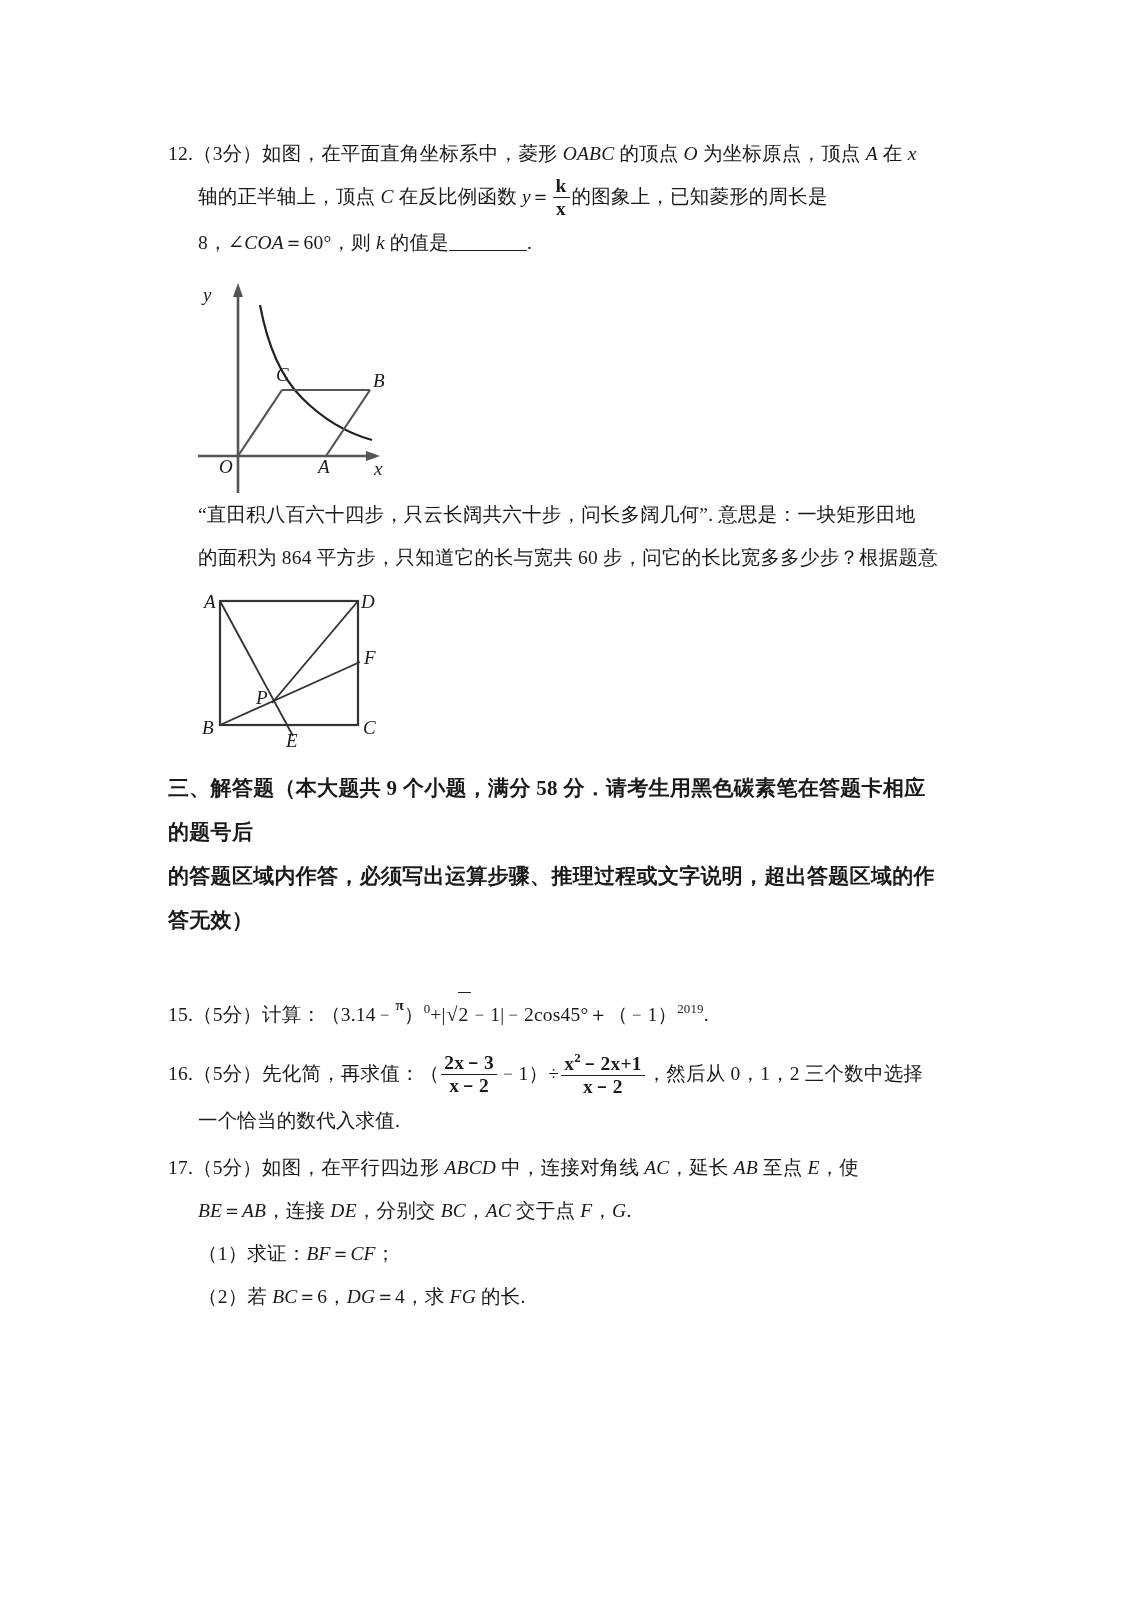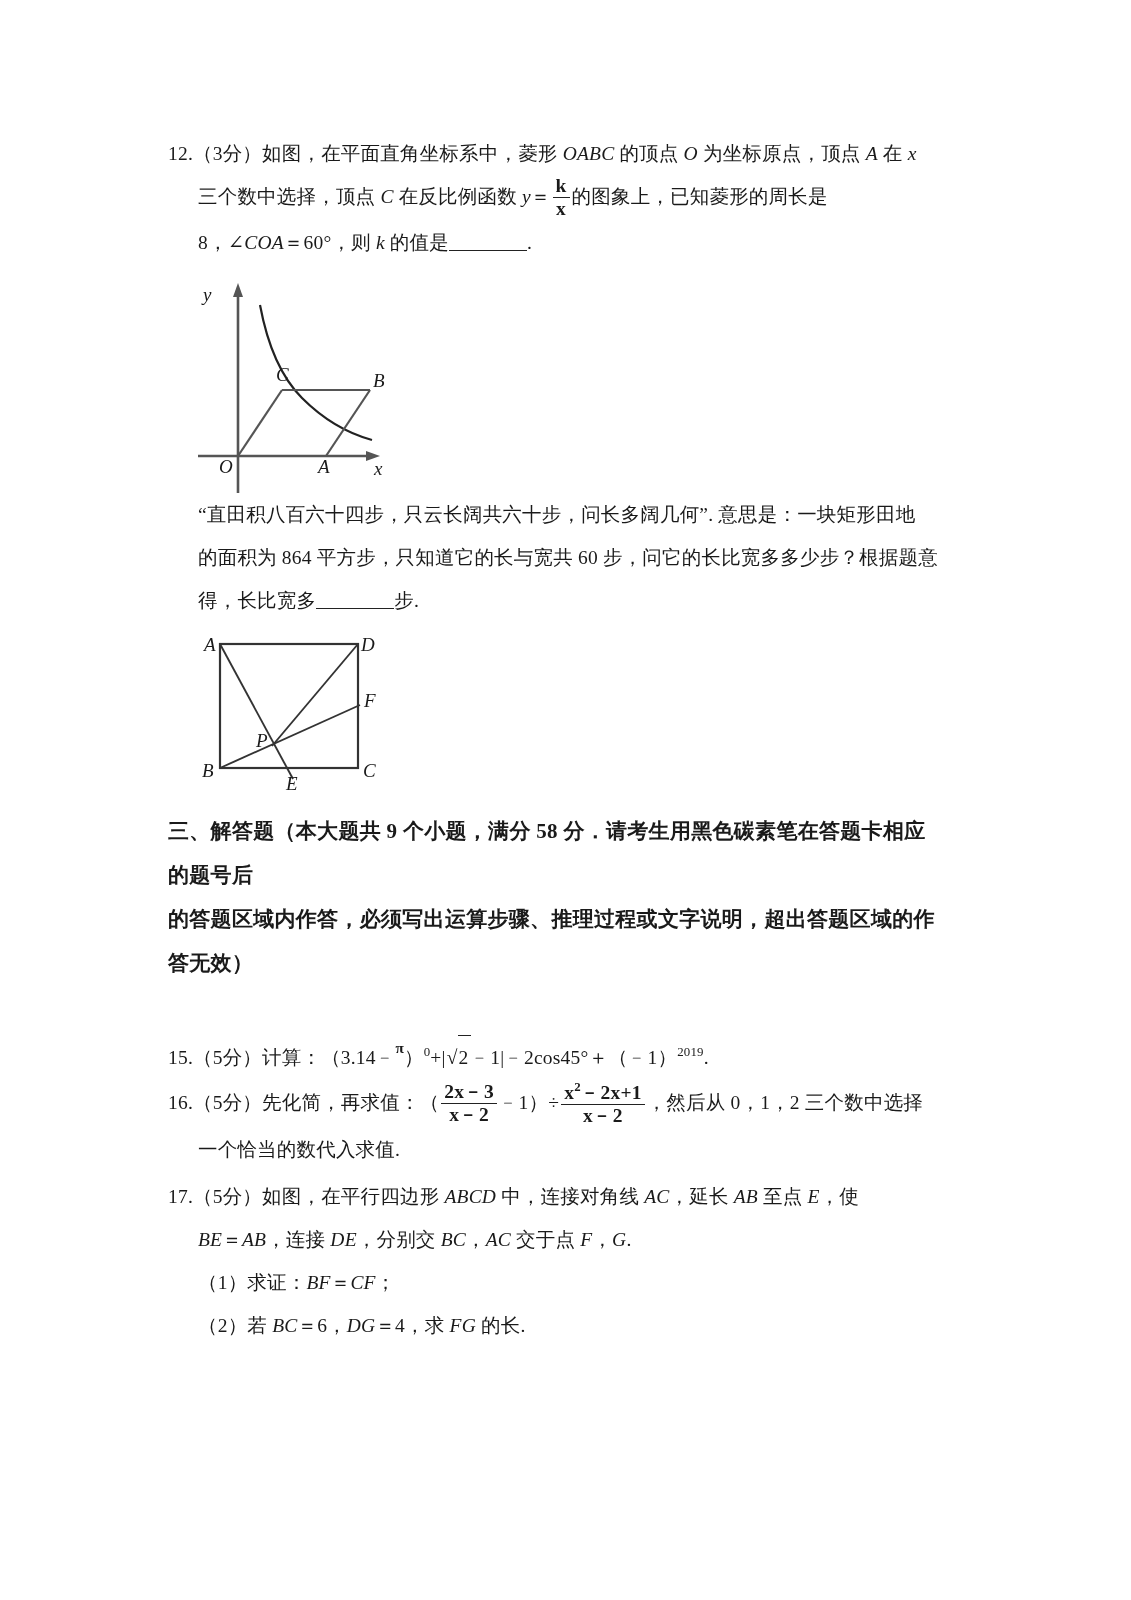--- a/index.html
+++ b/index.html
@@ -83,21 +83,21 @@
 </head>
 <body>
 
 <div class="page">
   <div class="content">
 
     <div class="q">
       <span>12.</span><span>（3分）</span><span>如图，在平面直角坐标系中，菱形 </span><span class="it">OABC</span><span> 的顶点 </span><span class="it">O</span><span> 为坐标原点，顶点 </span><span class="it">A</span><span> 在 </span><span class="it">x</span>
     </div>
     <div class="q indent">
-      <span>三个数中选择，顶点 </span><span class="it">C</span><span> 在反比例函数 </span><span class="it">y</span><span>＝</span><span class="frac bold-m"><span class="num">k</span><span class="den">x</span></span><span>的图象上，已知菱形的周长是</span>
+      <span>轴的正半轴上，顶点 </span><span class="it">C</span><span> 在反比例函数 </span><span class="it">y</span><span>＝</span><span class="frac bold-m"><span class="num">k</span><span class="den">x</span></span><span>的图象上，已知菱形的周长是</span>
     </div>
     <div class="q indent">
       <span>8，∠</span><span class="it">COA</span><span>＝60°，则 </span><span class="it">k</span><span> 的值是</span><span class="blank"></span><span>.</span>
     </div>
 
     <div class="fig" style="margin-left:22px; margin-top:14px; width:240px; height:215px;">
       <svg width="240" height="215" viewBox="0 0 240 215">
 
         <line x1="48" y1="215" x2="48" y2="16" stroke="#555" stroke-width="2.6"></line>
         <polygon points="48,5 43,19 53,19" fill="#555"></polygon>
@@ -119,23 +119,20 @@
       <span class="lbl" style="left:183px; top:92px;">B</span>
       <span class="lbl" style="left:86px; top:86px;">C</span>
     </div>
 
     <div class="q indent">
       <span>“直田积八百六十四步，只云长阔共六十步，问长多阔几何”. 意思是：一块矩形田地</span>
     </div>
     <div class="q indent">
       <span>的面积为 864 平方步，只知道它的长与宽共 60 步，问它的长比宽多多少步？根据题意</span>
     </div>
-    <div class="q indent">
-      <span>得，长比宽多</span><span class="blank"></span><span>步.</span>
-    </div>
 
 
     <div class="fig" style="margin-left:30px; margin-top:6px; width:200px; height:165px;">
       <svg width="200" height="165" viewBox="0 0 200 165">
 
         <rect x="22" y="16" width="138" height="124" fill="none" stroke="#333" stroke-width="2.2"></rect>
 
         <line x1="22" y1="16" x2="95" y2="151" stroke="#333" stroke-width="1.9"></line>
 
         <line x1="22" y1="140" x2="162" y2="77" stroke="#333" stroke-width="1.9"></line>
@@ -151,21 +148,21 @@
       <span class="lbl" style="left:58px; top:102px;">P</span>
     </div>
 
     <div class="sect" style="margin-top:16px;">三、解答题（本大题共 9 个小题，满分 58 分．请考生用黑色碳素笔在答题卡相应的题号后</div>
     <div class="sect">的答题区域内作答，必须写出运算步骤、推理过程或文字说明，超出答题区域的作答无效）</div>
 
     <div class="q" style="margin-top:44px;">
       <span>15.</span><span>（5分）</span><span>计算：（3.14﹣</span><sup class="pi">π</sup><span>）</span><sup class="small">0</sup><span>+|</span><span class="sqrt">√<span class="bar">2</span></span><span>﹣1|﹣2cos45°＋（﹣1）</span><sup class="small">2019</sup><span>.</span>
     </div>
 
-    <div class="q" style="margin-top:2px;">
+    <div class="q" style="margin-top:16px;">
       <span>16.</span><span>（5分）</span><span>先化简，再求值：（</span><span class="frac bold-m"><span class="num">2x﹣3</span><span class="den">x﹣2</span></span><span>﹣1）÷</span><span class="frac bold-m"><span class="num"><span>x</span><sup class="small">2</sup><span>﹣2x+1</span></span><span class="den">x﹣2</span></span><span>，然后从 0，1，2 三个数中选择</span>
     </div>
     <div class="q indent">一个恰当的数代入求值.</div>
 
     <div class="q" style="margin-top:4px;">
       <span>17.</span><span>（5分）</span><span>如图，在平行四边形 </span><span class="it">ABCD</span><span> 中，连接对角线 </span><span class="it">AC</span><span>，延长 </span><span class="it">AB</span><span> 至点 </span><span class="it">E</span><span>，使</span>
     </div>
     <div class="q indent">
       <span class="it">BE</span><span>＝</span><span class="it">AB</span><span>，连接 </span><span class="it">DE</span><span>，分别交 </span><span class="it">BC</span><span>，</span><span class="it">AC</span><span> 交于点 </span><span class="it">F</span><span>，</span><span class="it">G</span><span>.</span>
     </div>

